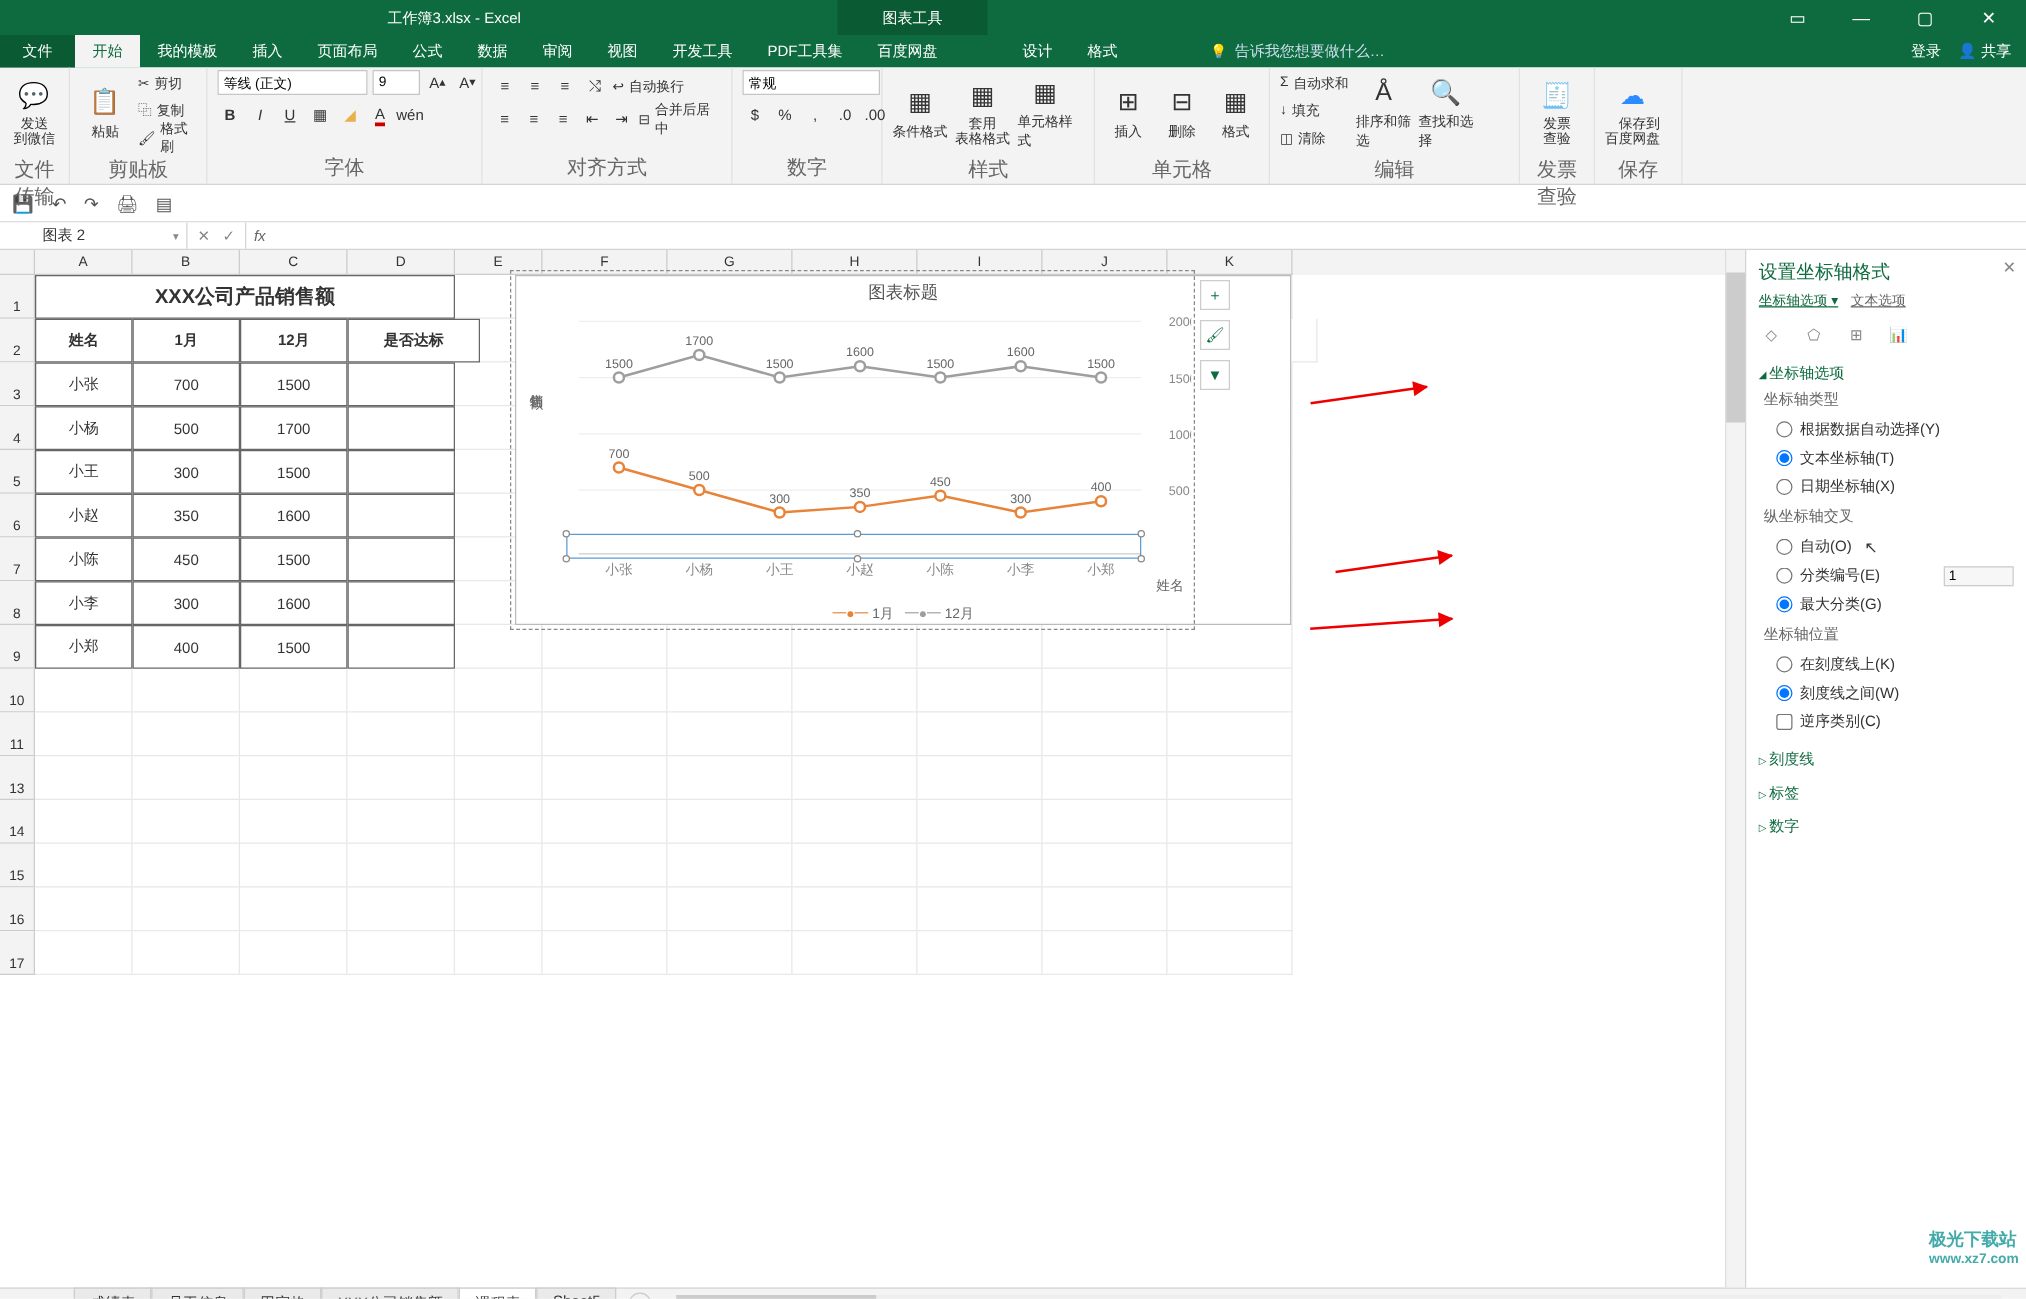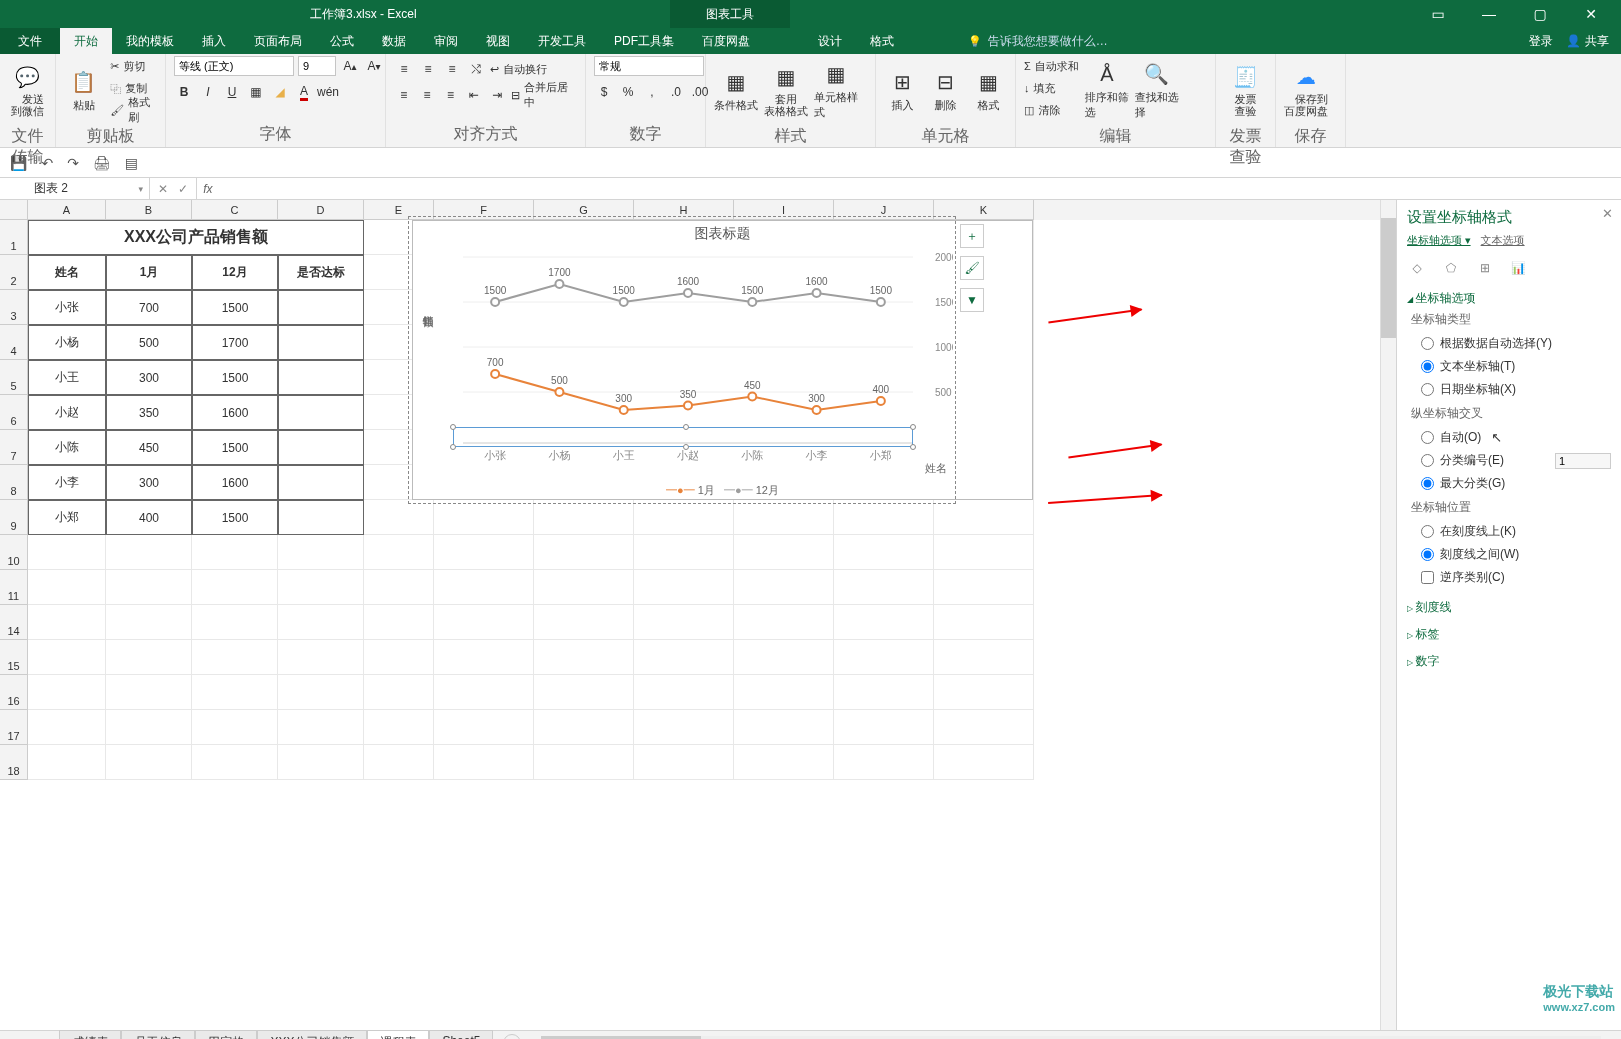--- a/index.html
+++ b/index.html
@@ -135,21 +135,21 @@
     <span>登录</span>
     <span>👤 <span>共享</span></span>
   </div>
 </div>
 
 <div class="ribbon">
   <div class="rgroup" style="width:56px">
     <div class="gbody">
         <div class="bigbtn">
           <div class="icn">💬</div>
-          <span style="white-space:pre;text-align:right;line-height:1.1">发送
+          <span style="white-space:pre;text-align:center;line-height:1.1">发送
 到微信</span>
         </div>
       </div>
     <div class="glabel">文件传输</div>
   </div>
   <div class="rgroup" style="width:110px">
     <div class="gbody">
       <div class="bigbtn">
           <div class="icn">📋</div>
           <span>粘贴</span>
@@ -366,21 +366,21 @@
           <div class="cell" style="width: 100px;"></div>
           <div class="cell" style="width: 100px;"></div>
           <div class="cell" style="width: 100px;"></div>
           <div class="cell" style="width: 100px;"></div>
         </div>
         <div class="row">
           <div class="rowhdr">2</div>
           <div class="cell tblcell tblhdr" style="width: 78px;">姓名</div>
           <div class="cell tblcell tblhdr" style="width: 86px;">1月</div>
           <div class="cell tblcell tblhdr" style="width: 86px;">12月</div>
-          <div class="cell tblcell tblhdr" style="width: 86px;">是否达标</div>
+          <div class="cell tblcell tblhdr" style="width: 106px;">是否达标</div>
           <div class="cell" style="width: 70px;"></div>
           <div class="cell" style="width: 100px;"></div>
           <div class="cell" style="width: 100px;"></div>
           <div class="cell" style="width: 100px;"></div>
           <div class="cell" style="width: 100px;"></div>
           <div class="cell" style="width: 100px;"></div>
           <div class="cell" style="width: 100px;"></div>
         </div>
         <div class="row">
           <div class="rowhdr">3</div>
@@ -502,20 +502,34 @@
           <div class="cell" style="width: 86px;"></div>
           <div class="cell" style="width: 70px;"></div>
           <div class="cell" style="width: 100px;"></div>
           <div class="cell" style="width: 100px;"></div>
           <div class="cell" style="width: 100px;"></div>
           <div class="cell" style="width: 100px;"></div>
           <div class="cell" style="width: 100px;"></div>
           <div class="cell" style="width: 100px;"></div>
         </div>
         <div class="row" style="height: 35px;">
+          <div class="rowhdr">13</div>
+          <div class="cell" style="width: 78px;"></div>
+          <div class="cell" style="width: 86px;"></div>
+          <div class="cell" style="width: 86px;"></div>
+          <div class="cell" style="width: 86px;"></div>
+          <div class="cell" style="width: 70px;"></div>
+          <div class="cell" style="width: 100px;"></div>
+          <div class="cell" style="width: 100px;"></div>
+          <div class="cell" style="width: 100px;"></div>
+          <div class="cell" style="width: 100px;"></div>
+          <div class="cell" style="width: 100px;"></div>
+          <div class="cell" style="width: 100px;"></div>
+        </div>
+        <div class="row" style="height: 35px;">
           <div class="rowhdr">14</div>
           <div class="cell" style="width: 78px;"></div>
           <div class="cell" style="width: 86px;"></div>
           <div class="cell" style="width: 86px;"></div>
           <div class="cell" style="width: 86px;"></div>
           <div class="cell" style="width: 70px;"></div>
           <div class="cell" style="width: 100px;"></div>
           <div class="cell" style="width: 100px;"></div>
           <div class="cell" style="width: 100px;"></div>
           <div class="cell" style="width: 100px;"></div>
@@ -545,34 +559,20 @@
           <div class="cell" style="width: 70px;"></div>
           <div class="cell" style="width: 100px;"></div>
           <div class="cell" style="width: 100px;"></div>
           <div class="cell" style="width: 100px;"></div>
           <div class="cell" style="width: 100px;"></div>
           <div class="cell" style="width: 100px;"></div>
           <div class="cell" style="width: 100px;"></div>
         </div>
         <div class="row" style="height: 35px;">
           <div class="rowhdr">17</div>
-          <div class="cell" style="width: 78px;"></div>
-          <div class="cell" style="width: 86px;"></div>
-          <div class="cell" style="width: 86px;"></div>
-          <div class="cell" style="width: 86px;"></div>
-          <div class="cell" style="width: 70px;"></div>
-          <div class="cell" style="width: 100px;"></div>
-          <div class="cell" style="width: 100px;"></div>
-          <div class="cell" style="width: 100px;"></div>
-          <div class="cell" style="width: 100px;"></div>
-          <div class="cell" style="width: 100px;"></div>
-          <div class="cell" style="width: 100px;"></div>
-        </div>
-        <div class="row" style="height: 35px;">
-          <div class="rowhdr">18</div>
           <div class="cell" style="width: 78px;"></div>
           <div class="cell" style="width: 86px;"></div>
           <div class="cell" style="width: 86px;"></div>
           <div class="cell" style="width: 86px;"></div>
           <div class="cell" style="width: 70px;"></div>
           <div class="cell" style="width: 100px;"></div>
           <div class="cell" style="width: 100px;"></div>
           <div class="cell" style="width: 100px;"></div>
           <div class="cell" style="width: 100px;"></div>
           <div class="cell" style="width: 100px;"></div>

